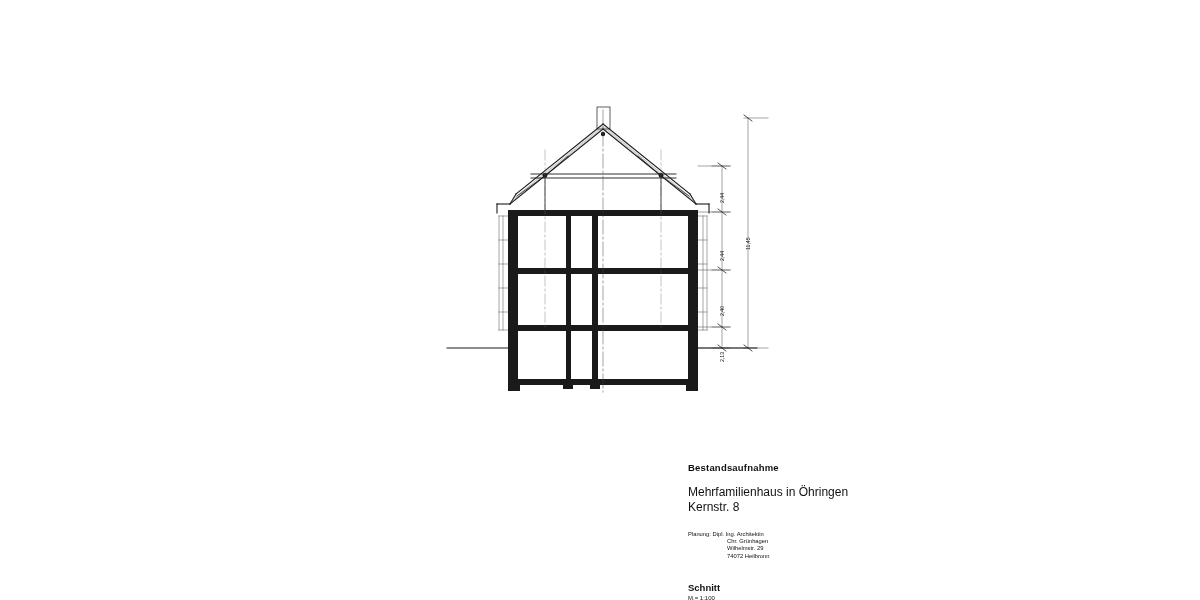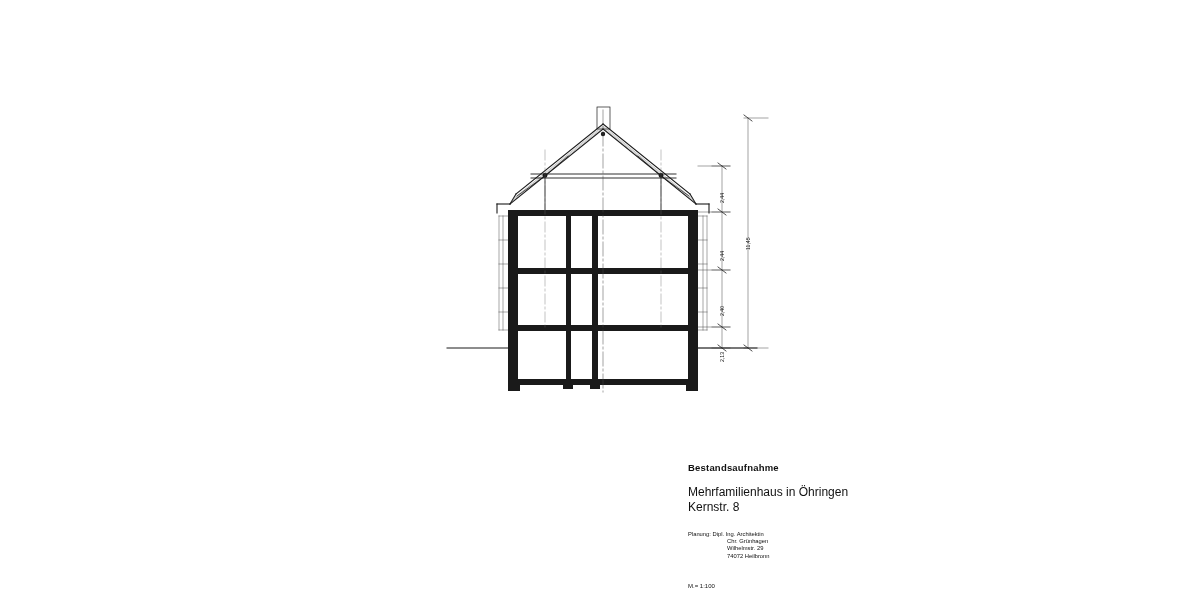--- a/index.html
+++ b/index.html
@@ -282,16 +282,17 @@
     <p class="t-sub">Mehrfamilienhaus in Öhringen</p>
     <p class="t-sub2">Kernstr. 8</p>
     <p class="t-planer">
       <span>Planung:</span>
       <span>Dipl. Ing. Architektin</span>
     </p>
     <p class="t-planer-line">Chr. Grünhagen</p>
     <p class="t-planer-line">Wilhelmstr. 29</p>
     <p class="t-planer-line">74072 Heilbronn</p>
     <div class="t-spacer"></div>
+    <p class="t-section">Schnitt</p>
     <p class="t-scale">M.= 1:100</p>
   </div>
 
 </div>
 
 </body></html>

